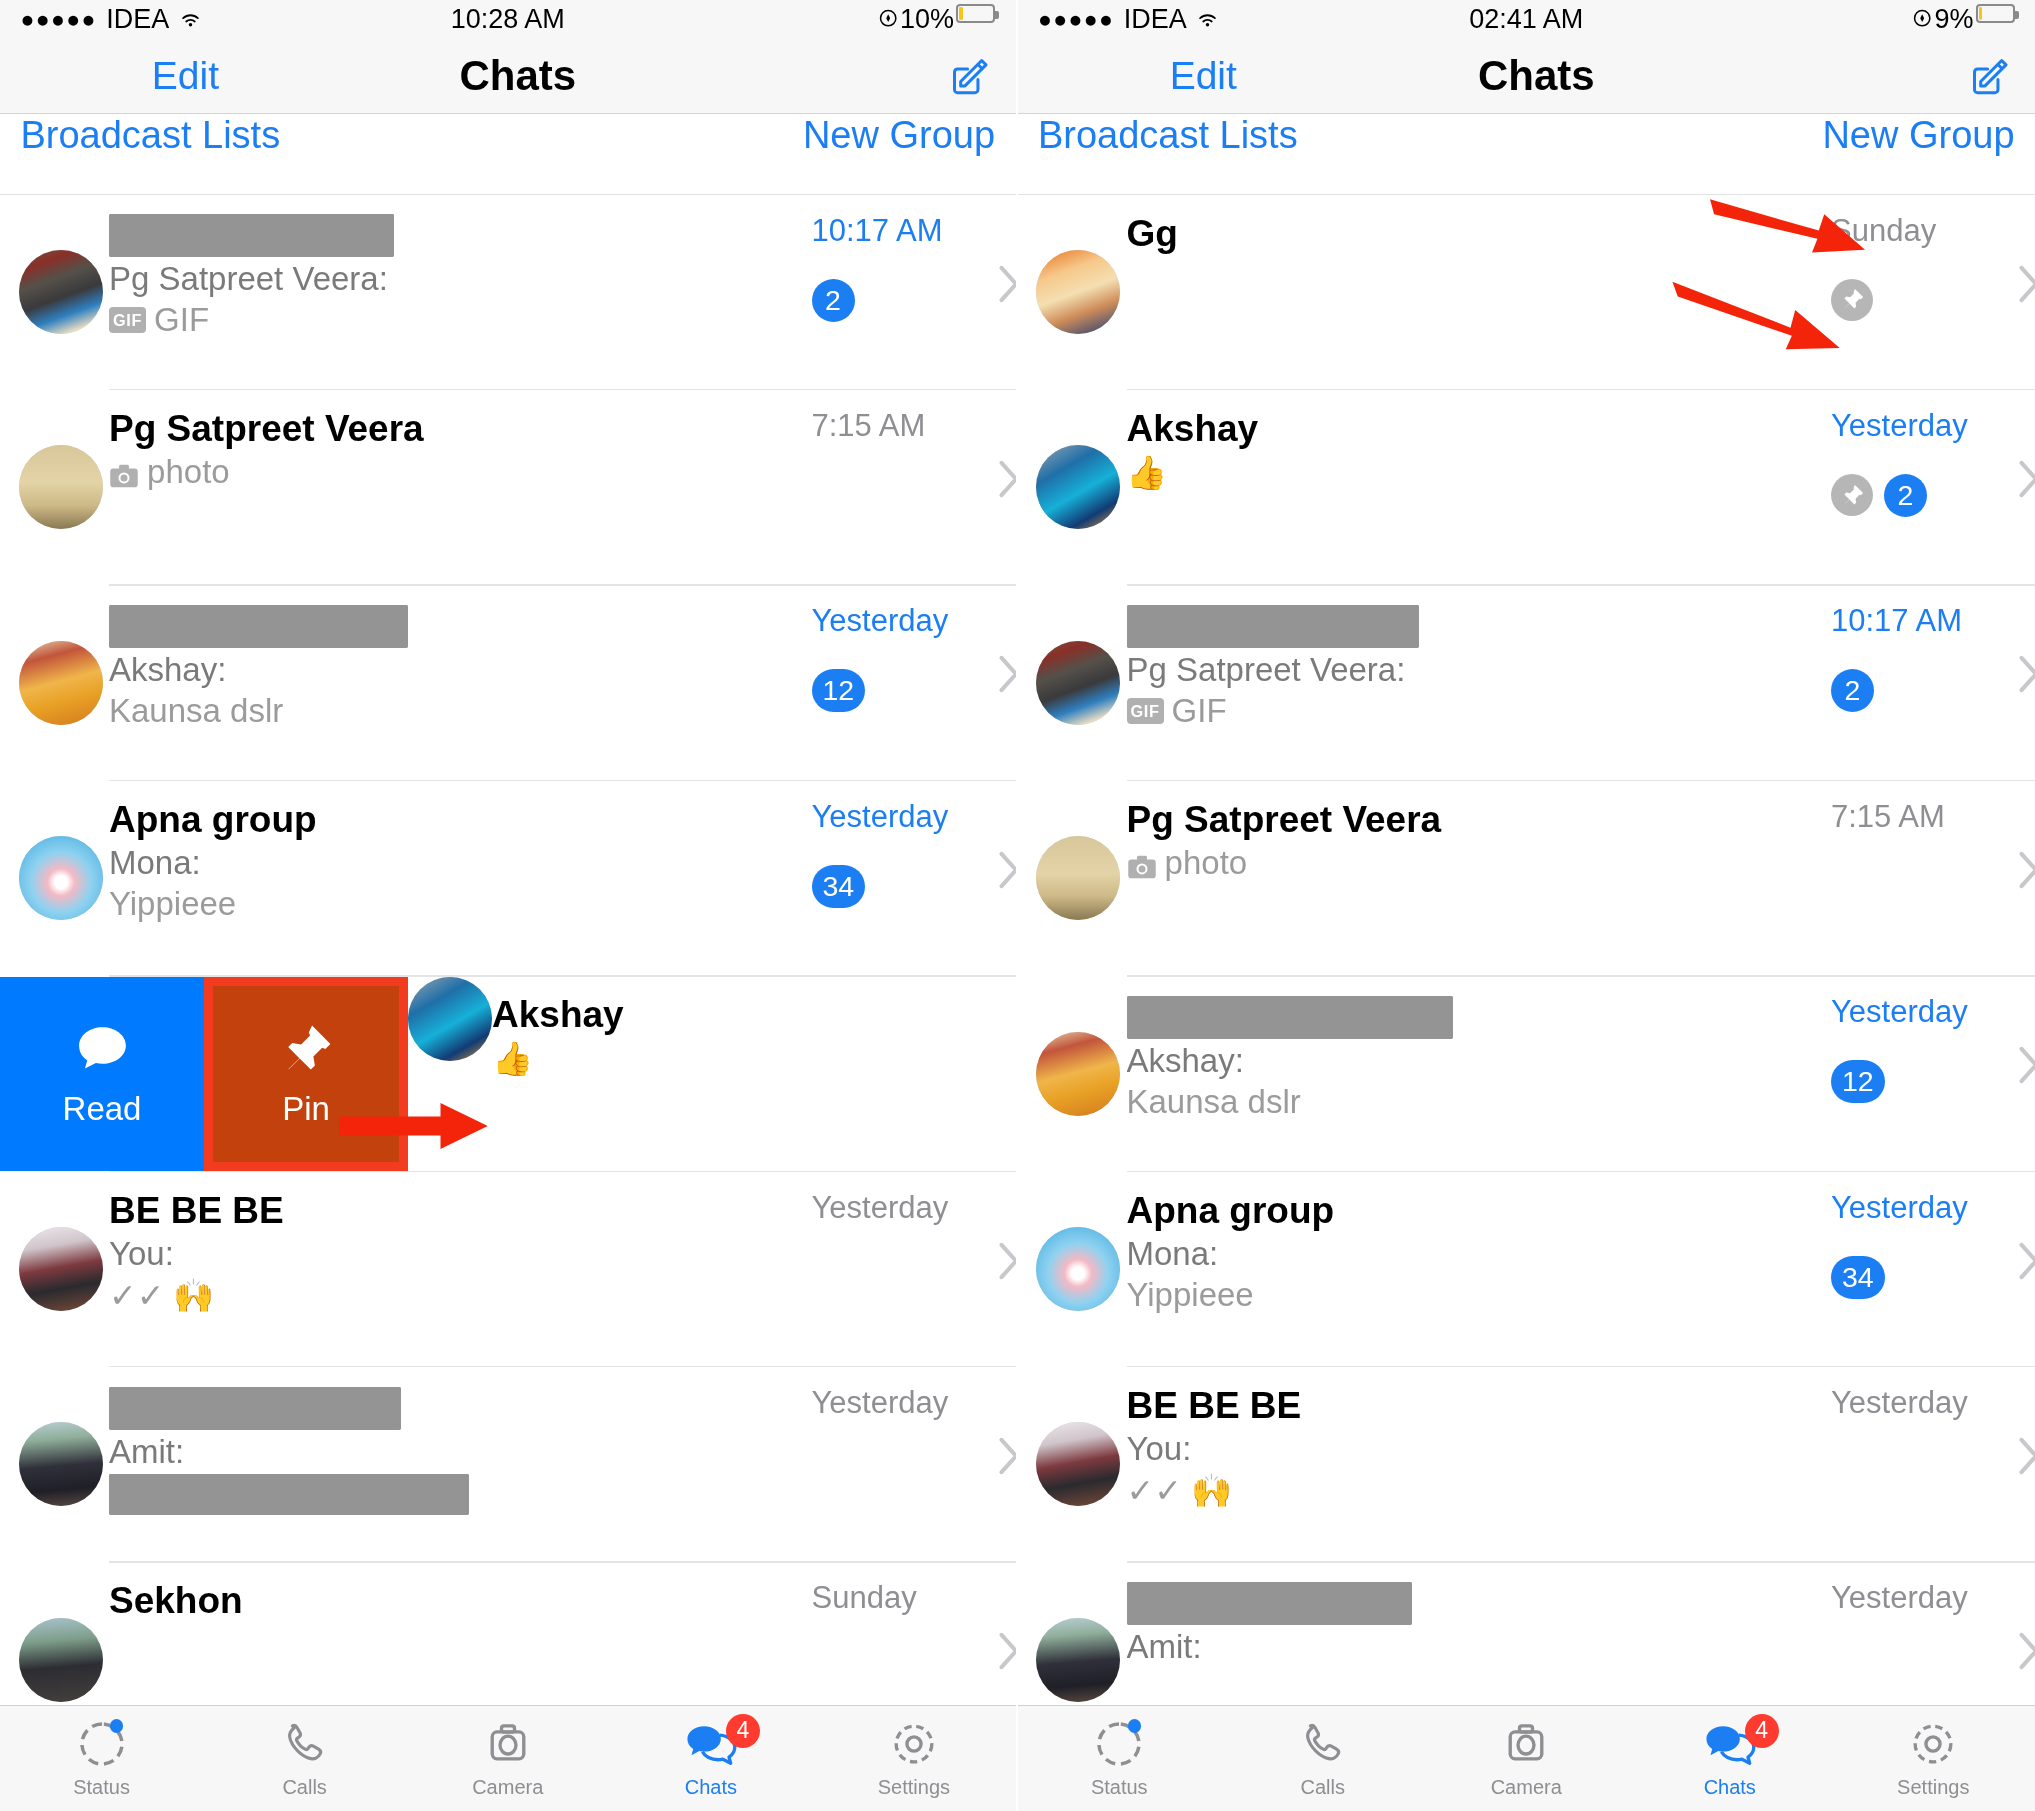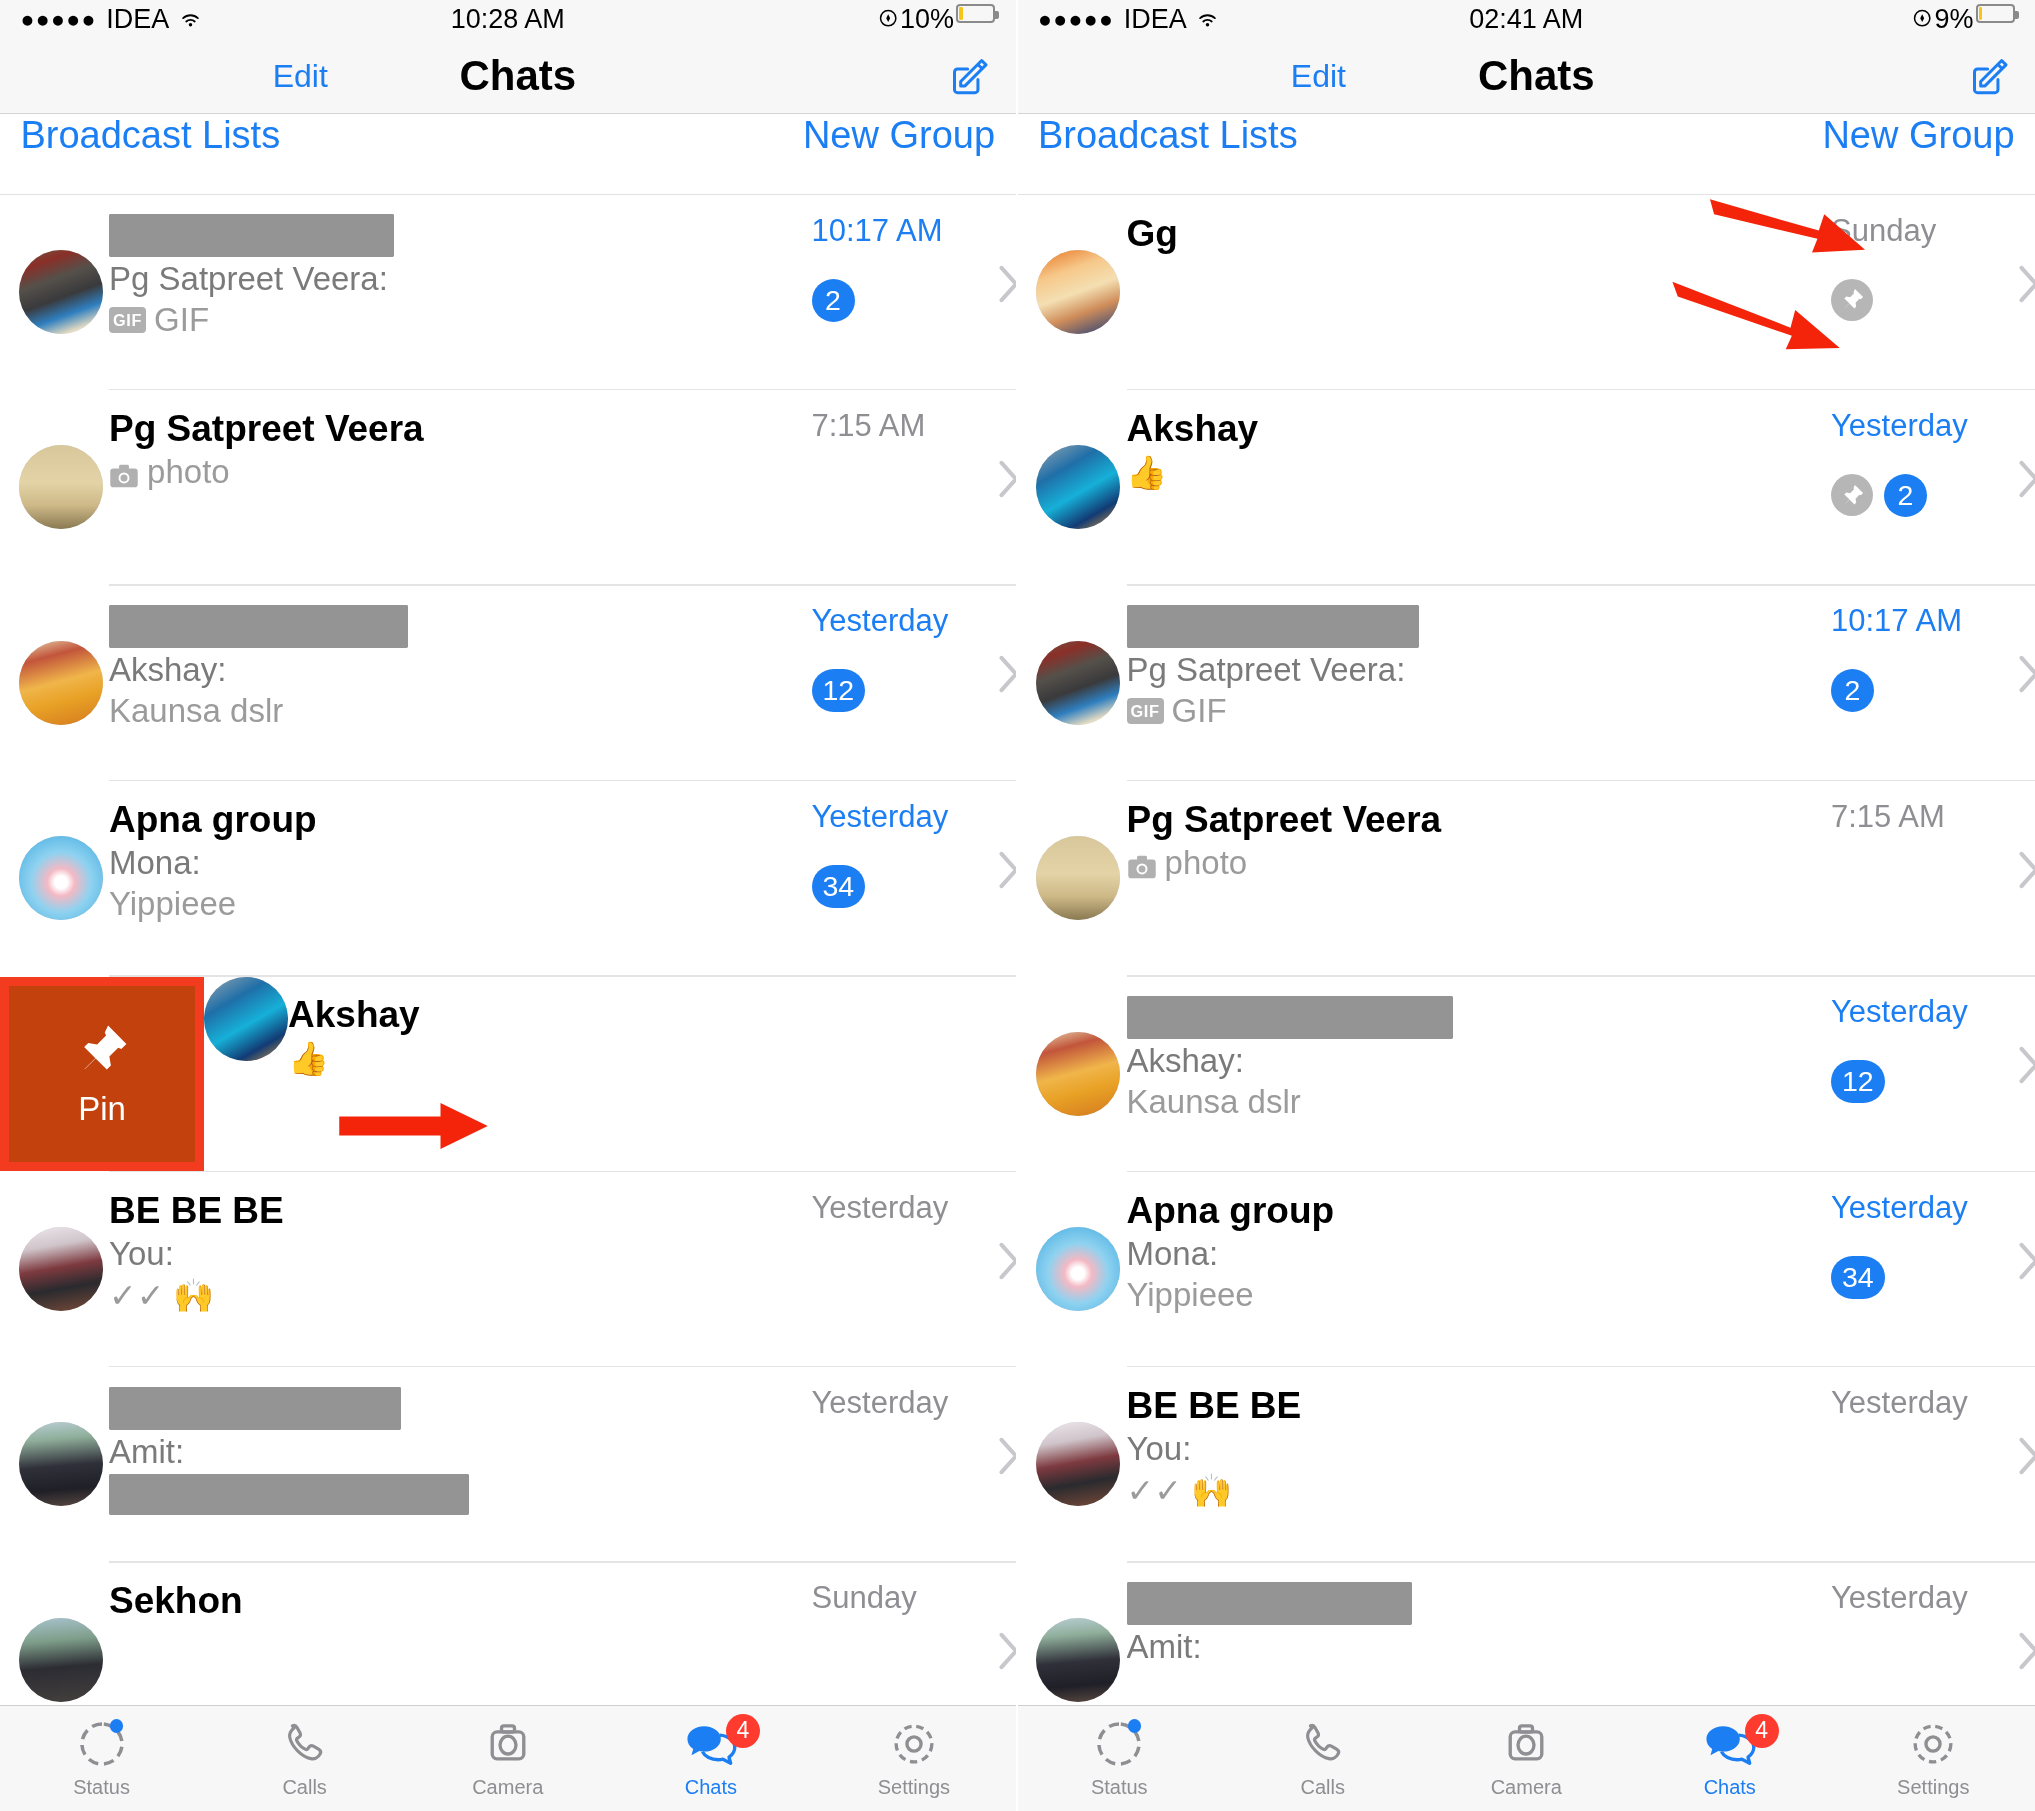--- a/index.html
+++ b/index.html
@@ -24,21 +24,21 @@
   .batt-pct{ font-size:27px; }
   .battery{ width:39px; height:19px; border:2px solid #8a8a8a; border-radius:4.1px;
             position:relative; display:flex; align-items:center; padding:1.4px; }
   .battery::after{ content:""; position:absolute; right:-6.1px; top:5.4px; width:4.1px;
                    height:8.1px; background:#8a8a8a; border-radius:0 2px 2px 0; }
   .batt-fill{ height:100%; background:#f5c518; border-radius:1.4px; }
 
   
   .navbar{ height:75px; background:#f7f7f7; border-bottom:0.7px solid #d4d4d4;
            display:flex; align-items:center; padding:0 23px; flex:none; }
-  .nav-edit{ color:#1c7ef3; font-size:32px; width:30%; text-align:right;margin-left:20px; }
+  .nav-edit{ color:#1c7ef3; font-size:39px; width:30%; text-align:center;margin-left:20px; }
   .nav-title{ font-size:42px; font-weight:bold; color:#000; width:40%; text-align:center; }
   .nav-right{ width:30%; display:flex; justify-content:flex-end; }
   .compose{ width:45px; height:45px; }
 
   
   .bcrow{ height:81px; background:#fff; display:flex; 
           justify-content:space-between; padding:0 20.4px; border-bottom:0.7px solid #e2e2e2;
           flex:none; }
   .bcrow a{ color:#1c7ef3; font-size:38px; text-decoration:none; }
 
@@ -257,20 +257,26 @@
                 <div class="badge">34</div>
               </div>
               <div class="chev"><svg viewBox="0 0 12 22" width="20.4" height="38">
                   <path d="M1.5 1.5L10 11l-8.5 9.5" fill="none" stroke="#c7c7cc" stroke-width="2.4" stroke-linecap="round" stroke-linejoin="round"></path>
                 </svg></div>
             </div>
           </div>
         </div>
         <div class="rowsep"></div>
         <div class="swiperow">
+          <div class="act read">
+            <div class="glyph"><svg viewBox="0 0 24 24" width="61" height="61">
+                <path d="M12 3.2c5.1 0 9.2 3.2 9.2 7.2s-4.1 7.2-9.2 7.2c-.9 0-1.8-.1-2.6-.3l-4.3 2.2.9-3.3C4 15 2.8 13 2.8 10.4c0-4 4.1-7.2 9.2-7.2z" fill="#fff"></path>
+              </svg></div>
+            <div class="lbl">Read</div>
+          </div>
           <div class="act pin">
             <div class="glyph"><svg viewBox="0 0 24 24" width="61" height="61">
                 <path d="M14.2 2.6l7.2 7.2-2.0 2.0-1.2-.5-3.5 3.5.6 3.5-1.6 1.6-4.4-4.4-4.3 4.3-.1-.1 4.3-4.3L4.8 11l1.6-1.6 3.5.6 3.5-3.5-.5-1.2z" fill="#fff"></path>
               </svg></div>
             <div class="lbl">Pin</div>
           </div>
           <div class="swipe-content">
             <div class="avwrap">
               <div class="avatar">
                 <div class="ph" style="background:linear-gradient(150deg,#9aa7b2 0%,#1f6fa8 30%,#16b0d8 55%,#123b74 78%,#e0a03c 100%)"></div>

